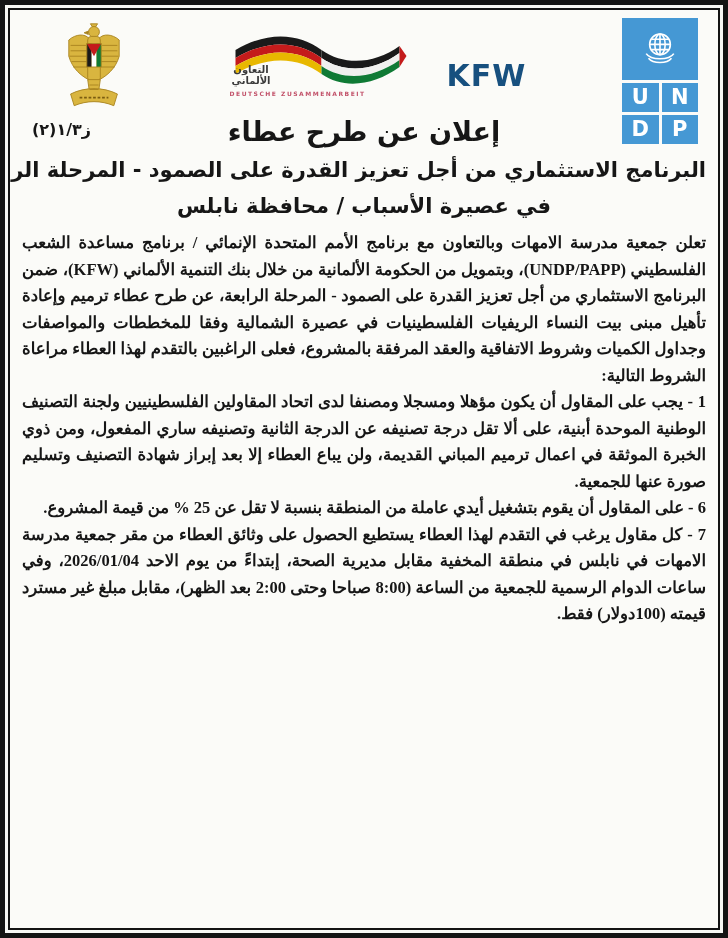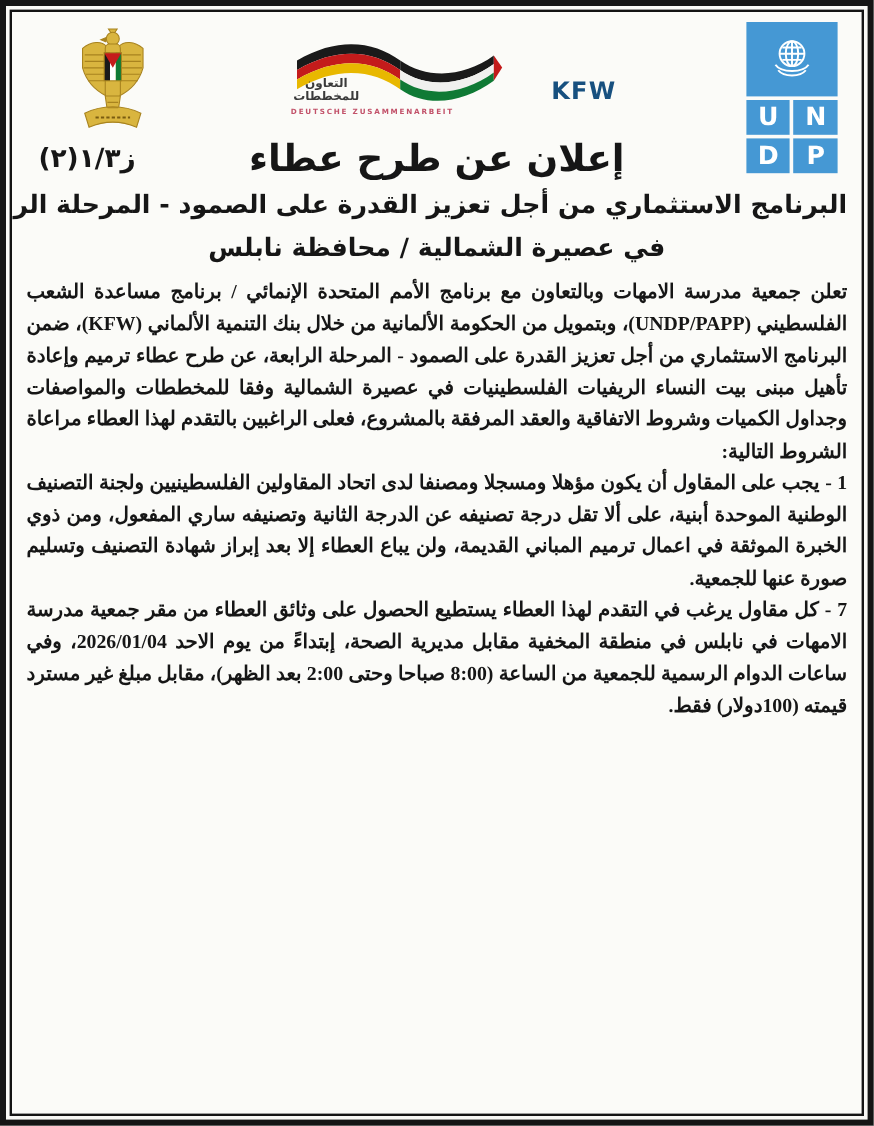--- a/index.html
+++ b/index.html
@@ -17,31 +17,31 @@
   .logo-row{direction:ltr;display:flex;justify-content:space-between;
     align-items:flex-start;height:96px;padding:4px 2px 0 2px;}
   .emblem{margin-left:34px;margin-top:2px;}
   .center-logos{display:flex;align-items:center;gap:36px;margin-top:6px;}
   .coop{position:relative;width:185px;height:88px;}
   .coop svg{position:absolute;top:0;left:0;}
   .coop-text{position:absolute;left:6px;top:40px;color:#3a3a3a;
     font-weight:700;font-size:10px;line-height:11px;text-align:center;direction:rtl;}
   .coop-sub{position:absolute;left:4px;top:66px;color:#c2526a;
     font-size:6px;letter-spacing:1.5px;white-space:nowrap;font-weight:700;}
-  .kfw{font-weight:700;font-size:20px;letter-spacing:1px;margin-top:14px;}
+  .kfw{font-weight:700;font-size:30px;letter-spacing:1px;margin-top:14px;}
   .undp{width:76px;display:flex;flex-direction:column;gap:3px;margin-right:6px;
     margin-bottom:-36px;}
   .undp-top{height:62px;display:flex;align-items:center;justify-content:center;}
   .undp-grid{display:grid;grid-template-columns:1fr 1fr;gap:3px;}
   .undp-cell{height:29px;display:flex;align-items:center;justify-content:center;
     color:#fff;font-weight:700;font-size:21px;line-height:1;}
   
   .heading-row{position:relative;text-align:center;margin-top:2px;height:32px;}
-  .heading{font-size:31px;font-weight:700;display:inline-block;line-height:32px;}
-  .ref{position:absolute;left:10px;top:4px;font-size:22px;font-weight:700;}
+  .heading{font-size:27px;font-weight:700;display:inline-block;line-height:32px;}
+  .ref{position:absolute;left:10px;top:4px;font-size:16px;font-weight:700;}
   .title-block{text-align:center;margin-top:4px;}
   .title-line{font-size:21px;font-weight:700;line-height:36px;white-space:nowrap;}
   
   .body-block{margin-top:6px;}
   .para{margin:0;font-size:16.5px;font-weight:700;line-height:26.5px;
     text-align:justify;font-family:Liberation Serif, serif;}
 </style>
 </head>
 <body>
 
@@ -84,21 +84,21 @@
             <path d="M6,26 C40,6 70,10 92,26 L92,34 C70,18 40,14 6,34 Z" fill="#1a1a1a"></path>
             <path d="M6,34 C40,14 70,18 92,34 L92,42 C70,26 40,22 6,42 Z" fill="#c41b1b"></path>
             <path d="M6,42 C40,22 70,26 92,42 L92,50 C70,34 40,30 6,50 Z" fill="#e8b800"></path>
             <path d="M92,26 C115,42 145,40 170,22 L170,29 C145,47 115,50 92,34 Z" fill="#1a1a1a"></path>
             <path d="M92,34 C115,50 145,47 170,29 L170,36 C145,54 115,58 92,42 Z" fill="#f0f0ee"></path>
             <path d="M92,42 C115,58 145,54 170,36 L170,43 C145,61 115,66 92,50 Z" fill="#0f7a35"></path>
             <path d="M170,22 L177,32 L170,43 Z" fill="#c41b1b"></path>
           </svg>
           <div class="coop-text">
             <div>التعاون</div>
-            <div>للمخططات</div>
+            <div>الألماني</div>
           </div>
           <div class="coop-sub">DEUTSCHE ZUSAMMENARBEIT</div>
         </div>
         <div class="kfw" style="color:#17507f">KFW</div>
       </div>
 
       <div class="undp">
         <div class="undp-top" style="background:#4598d4">
           <svg width="46" height="46" viewBox="0 0 40 40">
             <g stroke="#ffffff" fill="none" stroke-width="1.4">
@@ -119,24 +119,25 @@
       </div>
     </div>
 
     <div class="heading-row">
       <span class="ref">ز١/٣(٢)</span>
       <span class="heading">إعلان عن طرح عطاء</span>
     </div>
 
     <div class="title-block">
       <div class="title-line">البرنامج الاستثماري من أجل تعزيز القدرة على الصمود - المرحلة الرابعة</div>
-      <div class="title-line">في عصيرة الشمالية /  محافظة نابلس</div>
+      <div class="title-line">في عصيرة الأسباب /  محافظة نابلس</div>
     </div>
 
     <div class="body-block">
       <p class="para">تعلن جمعية مدرسة الامهات وبالتعاون مع برنامج الأمم المتحدة الإنمائي / برنامج مساعدة الشعب الفلسطيني (UNDP/PAPP)، وبتمويل من الحكومة الألمانية من خلال بنك التنمية الألماني (KFW)، ضمن البرنامج الاستثماري من أجل تعزيز القدرة على الصمود - المرحلة الرابعة، عن طرح عطاء ترميم وإعادة تأهيل مبنى بيت النساء الريفيات الفلسطينيات في عصيرة الشمالية وفقا للمخططات والمواصفات وجداول الكميات وشروط الاتفاقية والعقد المرفقة بالمشروع، فعلى الراغبين بالتقدم لهذا العطاء مراعاة الشروط التالية:</p>
       <p class="para">1 - يجب على المقاول أن يكون مؤهلا ومسجلا ومصنفا لدى اتحاد المقاولين الفلسطينيين ولجنة التصنيف الوطنية الموحدة أبنية، على ألا تقل درجة تصنيفه عن الدرجة الثانية وتصنيفه ساري المفعول، ومن ذوي الخبرة الموثقة في اعمال ترميم المباني القديمة، ولن يباع العطاء إلا بعد إبراز شهادة التصنيف وتسليم صورة عنها للجمعية.</p>
+      <p class="para">6 - على المقاول أن يقوم بتشغيل أيدي عاملة من المنطقة بنسبة لا تقل عن 25 % من قيمة المشروع.</p>
       <p class="para">7 - كل مقاول يرغب في التقدم لهذا العطاء يستطيع الحصول على وثائق العطاء من مقر جمعية مدرسة الامهات في نابلس في منطقة المخفية مقابل مديرية الصحة، إبتداءً من يوم الاحد 2026/01/04، وفي ساعات الدوام الرسمية للجمعية من الساعة (8:00 صباحا وحتى 2:00 بعد الظهر)، مقابل مبلغ غير مسترد قيمته (100دولار) فقط.</p>
 
     </div>
 
   </div>
 </div>
 
 </body></html>

